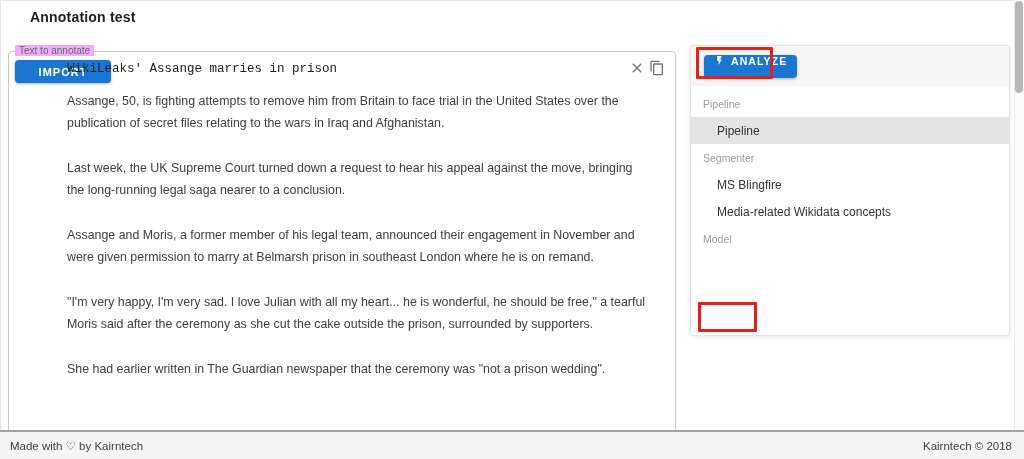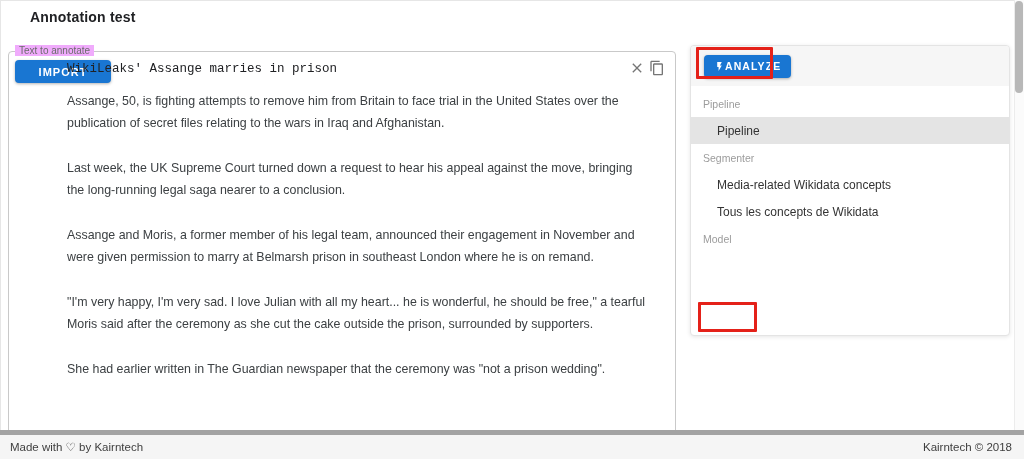--- a/index.html
+++ b/index.html
@@ -69,21 +69,21 @@
     background: #fff;
     border: 1px solid #e4e4e4; border-radius: 4px;
     box-shadow: 0 1px 4px rgba(0,0,0,.10);
     overflow: hidden;
   }
   .card-header {
     height: 40px; background: #f6f6f6;
     display: flex; align-items: center; padding-left: 13px;
   }
   .analyze-btn {
-    display: inline-flex; align-items: center; gap: 0;
+    display: inline-flex; gap: 6px;
     height: 23px; padding: 0 10px;
     background: #1976d2; color: #fff;
     border: none; border-radius: 4px;
     font-family: inherit; font-size: 10.5px; font-weight: 700;
     letter-spacing: 1.1px; cursor: pointer;
     box-shadow: 0 1px 3px rgba(0,0,0,.3);
   }
   .analyze-btn svg { width: 11px; height: 11px; fill: #fff; display: block; }
   .card-list { padding-top: 4px; }
   .sec-label {
@@ -108,21 +108,21 @@
     position: absolute; right: 0; top: 0; width: 10px; height: 430px;
     background: #fbfbfb; border-left: 1px solid #ececec;
   }
   .scroll-thumb {
     position: absolute; right: 1px; top: 1px; width: 8px; height: 92px;
     background: #b8b8b8; border-radius: 4px; cursor: pointer;
   }
   
   .footer {
     position: absolute; left: 0; right: 0; bottom: 0; height: 29px;
-    background: #f5f5f5; border-top: 5px solid #a3a3a3;
+    background: #f5f5f5; border-top: 2px solid #a3a3a3;
     display: flex; align-items: center; justify-content: space-between;
     padding: 0 12px 0 10px; z-index: 5;
     font-size: 11.5px; color: #3f3f3f;
   }
 </style>
 </head>
 <body>
 
 <div class="app">
 
@@ -162,23 +162,23 @@
             <path d="M7 2v11h3v9l7-12h-4l4-8z"></path>
           </svg>
         <span>ANALYZE</span>
       </button>
     </div>
     <div class="card-list">
       <div class="sec-label">Pipeline</div>
       <div class="list-item selected">Pipeline</div>
 
       <div class="sec-label">Segmenter</div>
+      <div class="list-item">MS Blingfire</div>
 
       <div class="list-item">Media-related Wikidata concepts</div>
-      <div class="list-item">Tous les concepts de Wikidata</div>
 
       <div class="sec-label">Model</div>
     </div>
   </div>
 
   <div class="anno-box anno-analyze"></div>
   <div class="anno-box anno-crfsuite"></div>
 
   <div class="scroll-track">
     <div class="scroll-thumb"></div>

